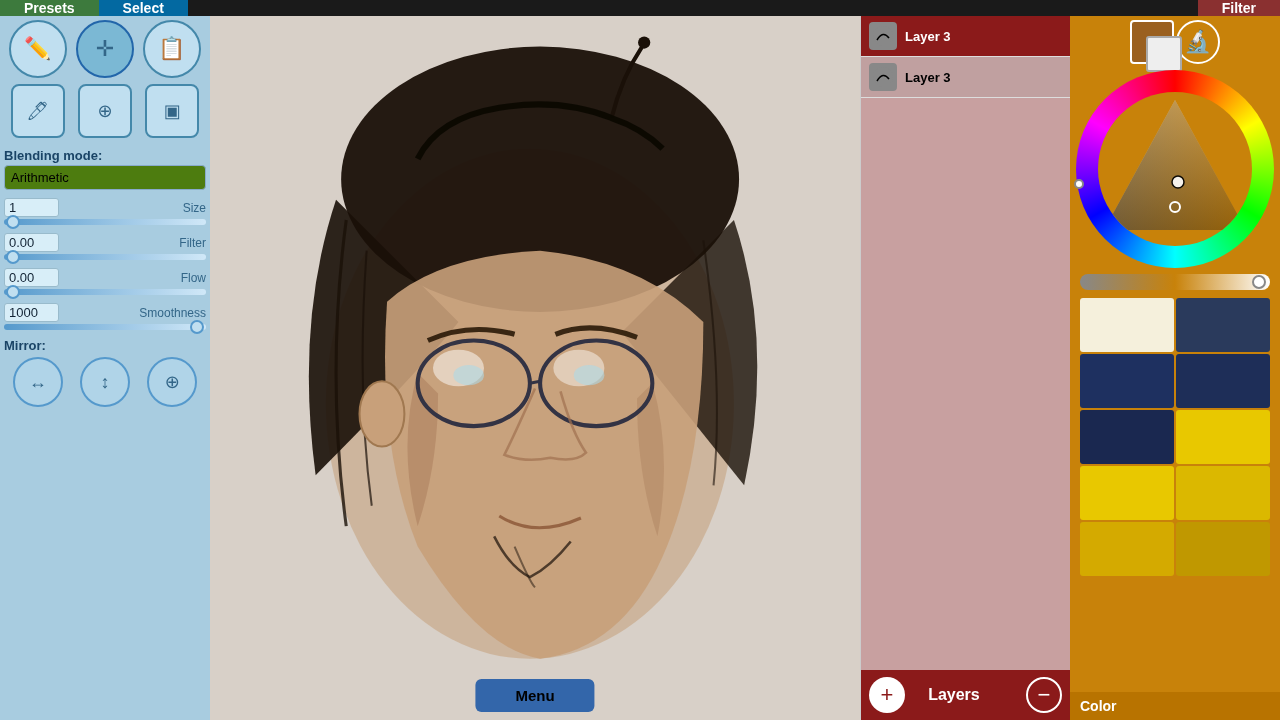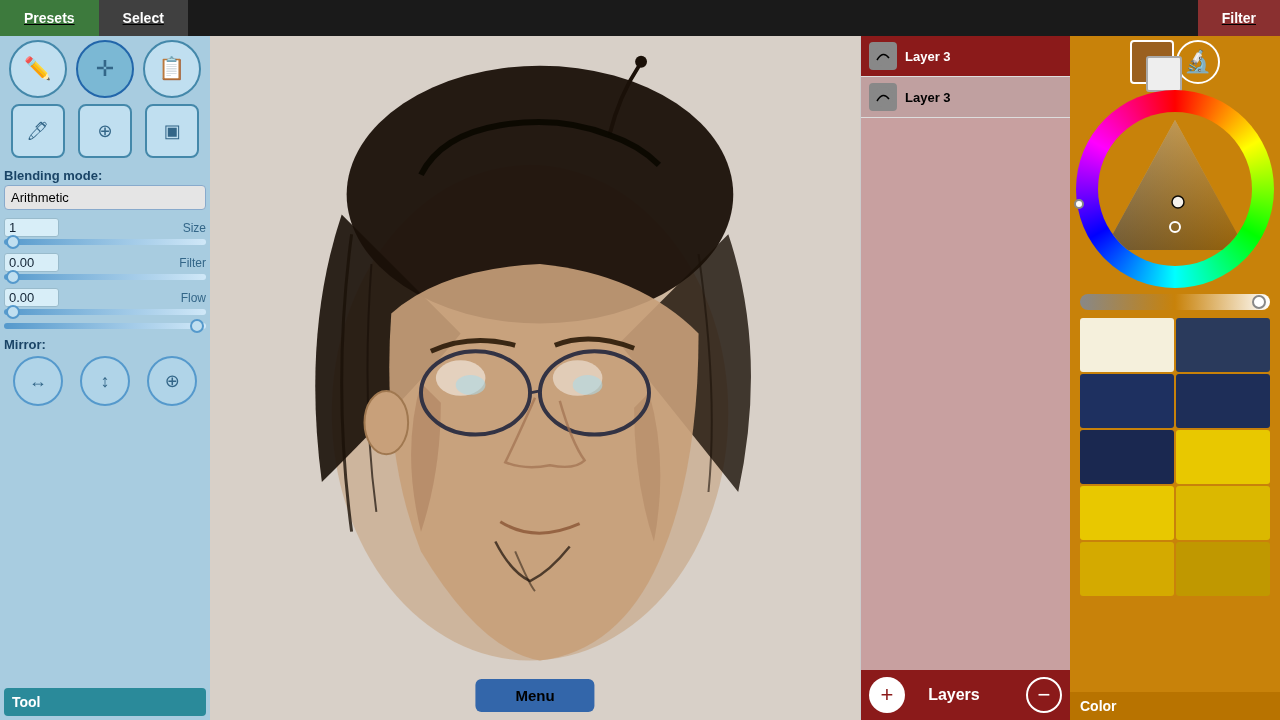--- a/index.html
+++ b/index.html
@@ -1,35 +1,34 @@
 <!DOCTYPE html>
 <html><head>
   <meta charset="utf-8">
   <style>
     * { box-sizing: border-box; margin: 0; padding: 0; }
     body { width: 1280px; height: 720px; overflow: hidden; font-family: Arial, sans-serif; display: flex; flex-direction: column; }
 
     
     .top-toolbar {
       display: flex;
-      height: 36px;
+      height: 16px;
       background: #2a2a2a;
       align-items: stretch;
-      text-decoration: underline;
     }
     .top-toolbar-btn {
       padding: 0 24px;
       border: none;
       cursor: pointer;
       font-size: 14px;
       font-weight: bold;
       color: white;
     }
     .tb-presets { background: #3d7a3d; }
-    .tb-select { background: #404040; }
+    .tb-select { background: #0369a1; }
     .tb-filter { background: #8a3030; }
     .tb-spacer { flex: 1; background: #1a1a1a; }
 
     
     .main-area {
       display: flex;
       flex: 1;
       overflow: hidden;
     }
 
@@ -78,21 +77,21 @@
       color: #336688;
     }
     .blend-label {
       font-size: 13px;
       color: #1a4466;
       margin-bottom: 2px;
       font-weight: bold;
     }
     .blend-select {
       width: 100%;
-      background: #e5e5e5;
+      background: #4d7c0f;
       border: 1px solid #88aacc;
       border-radius: 4px;
       padding: 4px 6px;
       font-size: 13px;
       margin-bottom: 8px;
       cursor: pointer;
       appearance: none;
     }
     .param-row {
       display: flex;
@@ -410,32 +409,35 @@
     </div>
 
     <div class="param-row">
       <input class="param-value" value="0.00" style="">
       <span class="param-label">Flow</span>
     </div>
     <div class="param-slider">
       <div class="param-slider-thumb" style="left:2px;"></div>
     </div>
 
+    <div class="param-row">
+      <input class="param-value" value="1000" style="">
+      <span class="param-label">Smoothness</span>
+    </div>
     <div class="param-slider">
       <div class="param-slider-thumb" style="right:2px;"></div>
     </div>
 
     <div class="mirror-label">Mirror:</div>
     <div class="mirror-icons-row">
       <button class="mirror-btn">↔</button>
       <button class="mirror-btn">↕</button>
       <button class="mirror-btn">⊕</button>
     </div>
 
-    <div class="left-footer">Tool</div>
   </div>
 
   <div class="canvas-area">
     
     <svg width="100%" height="100%" viewBox="0 0 630 690" style="background:#d8d0c8;">
 
       <ellipse cx="310" cy="380" rx="200" ry="250" fill="#c9a98a" opacity="0.7"></ellipse>
 
       <ellipse cx="320" cy="160" rx="195" ry="130" fill="#1a1008" opacity="0.95"></ellipse>
       <path d="M120 180 Q80 300 100 450 Q200 350 240 300" fill="#1a1008" opacity="0.9"></path>

